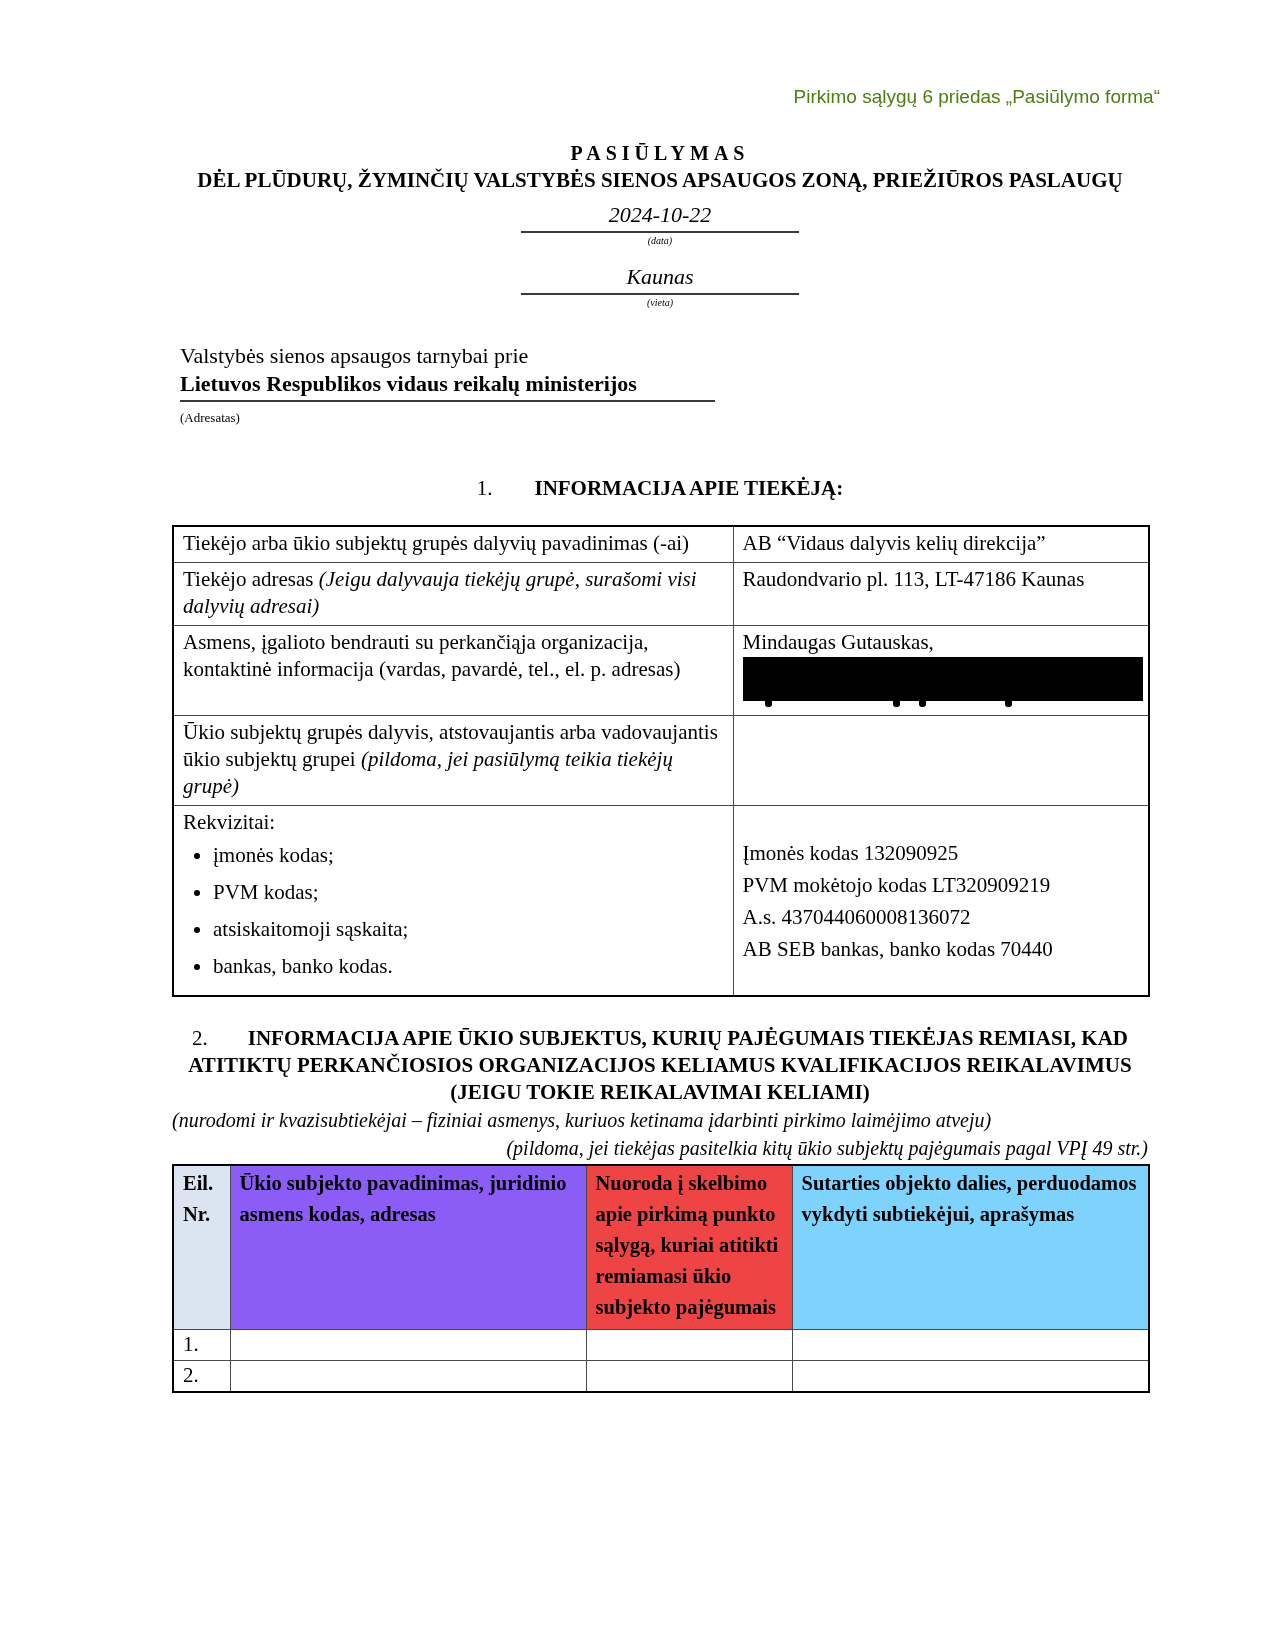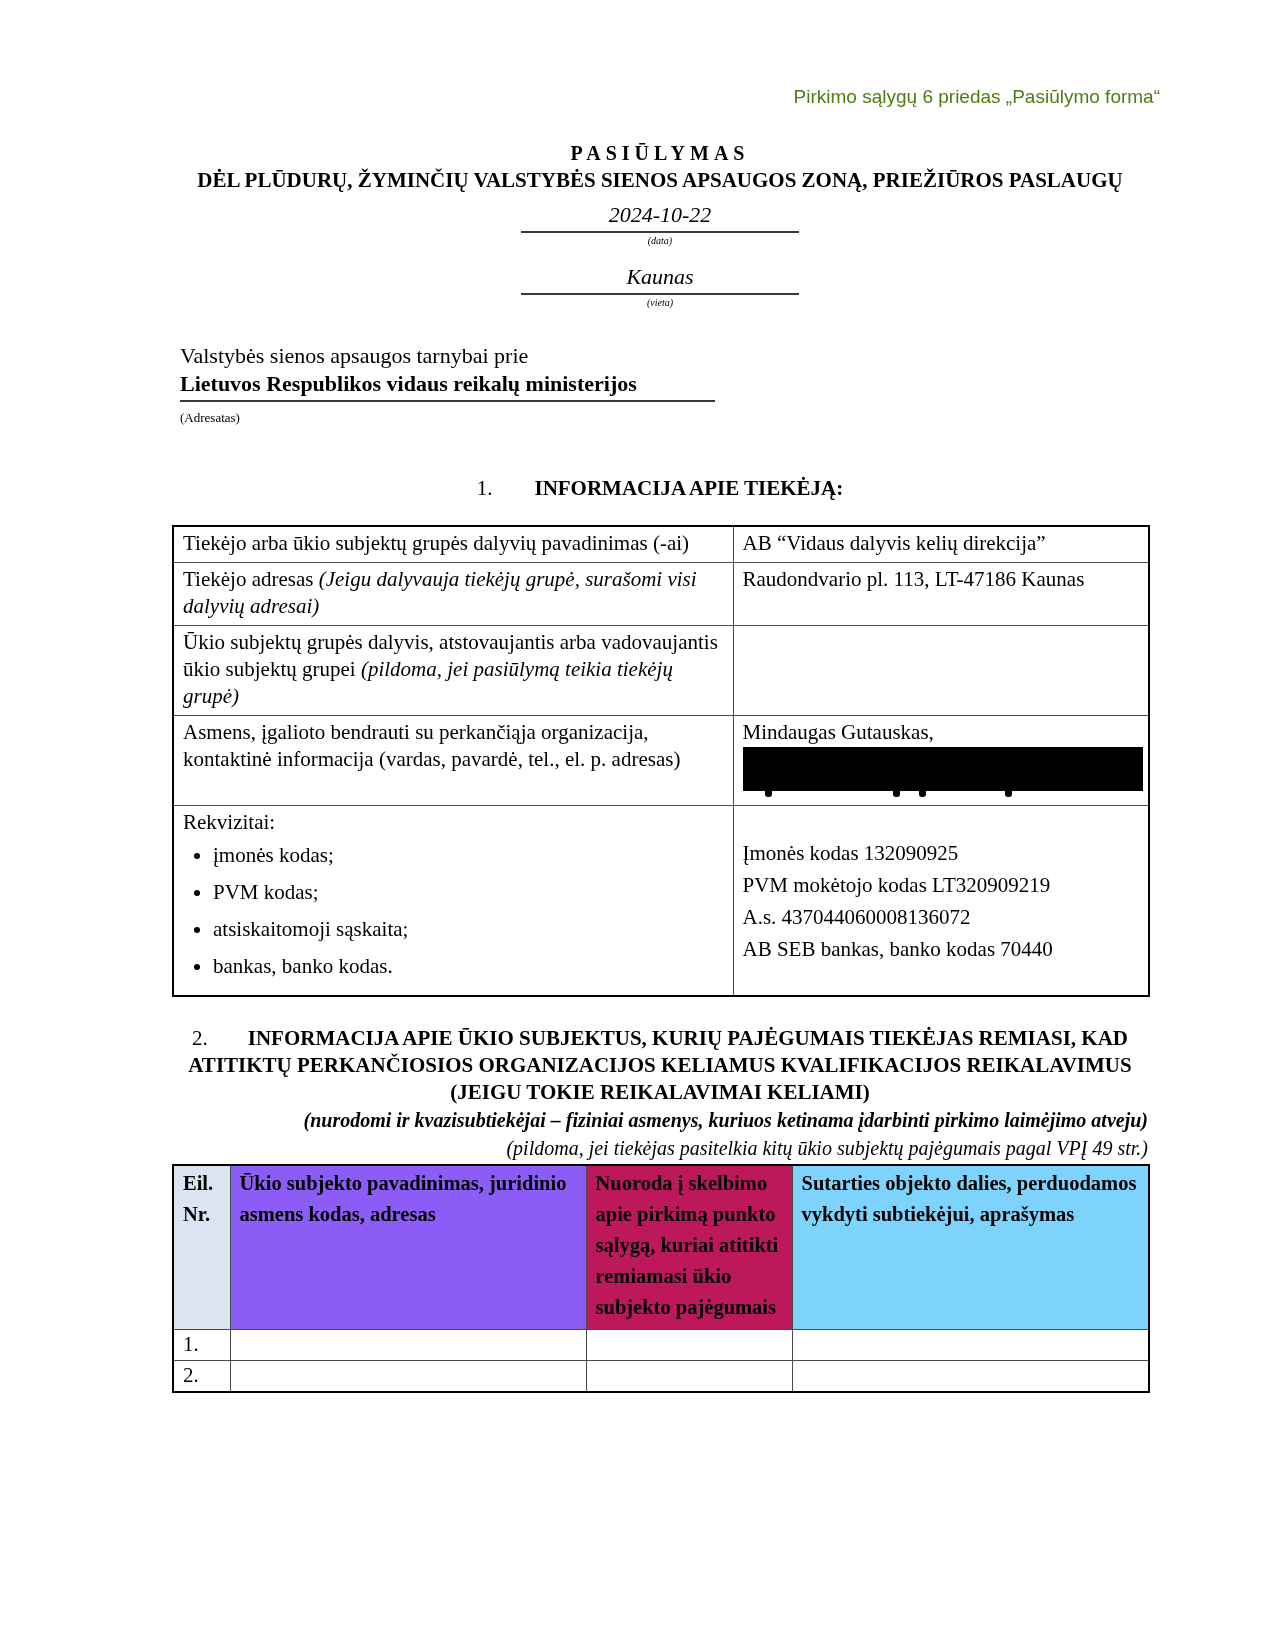--- a/index.html
+++ b/index.html
@@ -52,21 +52,21 @@
   .redaction-tails span:nth-child(4){ left:262px; }
 
   ul.req-list { margin:6px 0 2px 30px; }
   ul.req-list li { margin-bottom:10px; }
   .req-values { margin-top:28px; line-height:32px; }
 
   .section2-block { text-align:center; margin-top:28px; font-size:21px; line-height:27px; }
   .section2-block .num { font-weight:normal; }
   .section2-block .spacer { display:inline-block; width:40px; }
   .section2-block .stitle { font-weight:bold; }
-  .note-bi { text-align:right; font-size:20px; font-weight:bold; font-style:italic; line-height:27px; margin-top:1px; }
+  .note-bi { text-align:left; font-size:20px; font-weight:normal; font-style:italic; line-height:27px; margin-top:1px; }
   .note-i  { text-align:right; font-size:20px; font-style:italic; line-height:26px; margin-top:1px; }
 
   table.t2 { margin-top:3px; border:2px solid #000; }
   .t2 col.c1 { width:57px; } .t2 col.c2 { width:356px; } .t2 col.c3 { width:206px; } .t2 col.c4 { width:357px; }
   .t2 th { font-weight:bold; font-size:20.5px; line-height:31px; padding:2px 9px 6px 9px; }
   .t2 td.empty-row { height:31px; line-height:24px; padding:2px 9px; }
 </style>
 </head>
 <body>
 
@@ -108,35 +108,35 @@
       <tbody>
         <tr>
           <td>Tiekėjo arba ūkio subjektų grupės dalyvių pavadinimas (-ai)</td>
           <td>AB “Vidaus dalyvis kelių direkcija”</td>
         </tr>
         <tr>
           <td><span>Tiekėjo adresas </span><span class="italic">(Jeigu dalyvauja tiekėjų grupė, surašomi visi dalyvių adresai)</span></td>
           <td>Raudondvario pl. 113, LT-47186 Kaunas</td>
         </tr>
         <tr>
-          <td><span>Ūkio subjektų grupės dalyvis, atstovaujantis arba vadovaujantis ūkio subjektų grupei </span><span class="italic">(pildoma, jei pasiūlymą teikia tiekėjų grupė)</span></td>
-          <td></td>
-        </tr>
-        <tr>
           <td>Asmens, įgalioto bendrauti su perkančiąja organizacija, kontaktinė informacija (vardas, pavardė, tel., el. p. adresas)</td>
           <td>
             <span>Mindaugas Gutauskas,</span>
             <div class="redaction"></div>
             <div class="redaction-tails">
                 <span></span>
                 <span></span>
                 <span></span>
                 <span></span>
               </div>
           </td>
+        </tr>
+        <tr>
+          <td><span>Ūkio subjektų grupės dalyvis, atstovaujantis arba vadovaujantis ūkio subjektų grupei </span><span class="italic">(pildoma, jei pasiūlymą teikia tiekėjų grupė)</span></td>
+          <td></td>
         </tr>
         <tr>
           <td>
             <div>Rekvizitai:</div>
             <ul class="req-list">
               <li>įmonės kodas;</li>
               <li>PVM kodas;</li>
               <li>atsiskaitomoji sąskaita;</li>
               <li>bankas, banko kodas.</li>
             </ul>
@@ -163,21 +163,21 @@
       <colgroup>
           <col class="c1">
           <col class="c2">
           <col class="c3">
           <col class="c4">
         </colgroup>
       <tbody>
         <tr>
           <th style="background:#dbe5f1">Eil. Nr.</th>
           <th style="background:#8b5cf6">Ūkio subjekto pavadinimas, juridinio asmens kodas, adresas</th>
-          <th style="background:#be185d">Nuoroda į skelbimo apie pirkimą punkto sąlygą, kuriai atitikti remiamasi ūkio subjekto pajėgumais</th>
+          <th style="background:#ef4444">Nuoroda į skelbimo apie pirkimą punkto sąlygą, kuriai atitikti remiamasi ūkio subjekto pajėgumais</th>
           <th style="background:#7dd3fc">Sutarties objekto dalies, perduodamos vykdyti subtiekėjui, aprašymas</th>
         </tr>
         <tr>
           <td class="empty-row">1.</td>
           <td class="empty-row"></td>
           <td class="empty-row"></td>
           <td class="empty-row"></td>
         </tr>
         <tr>
           <td class="empty-row">2.</td>

